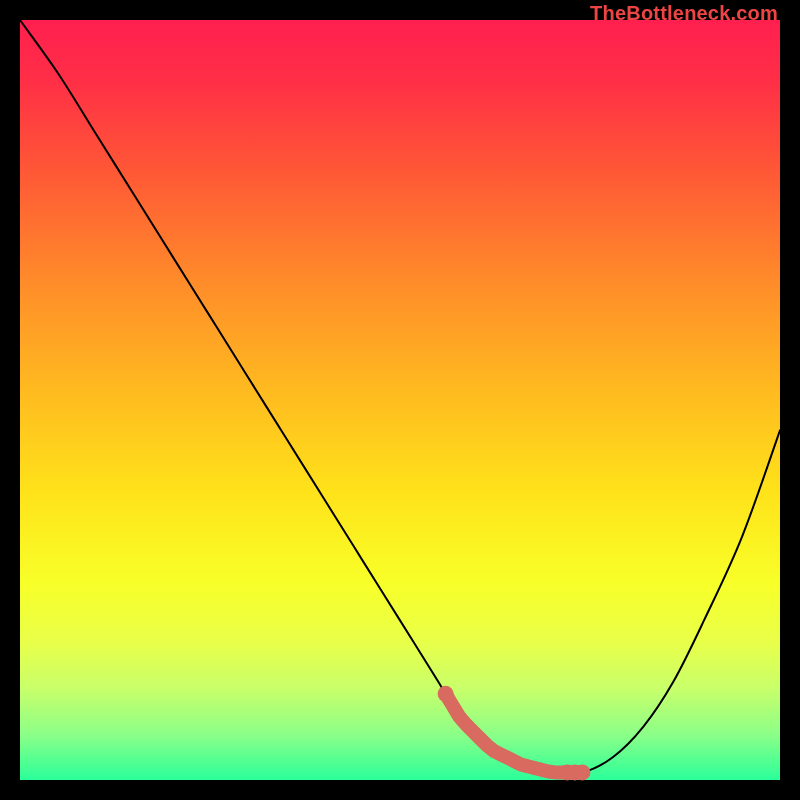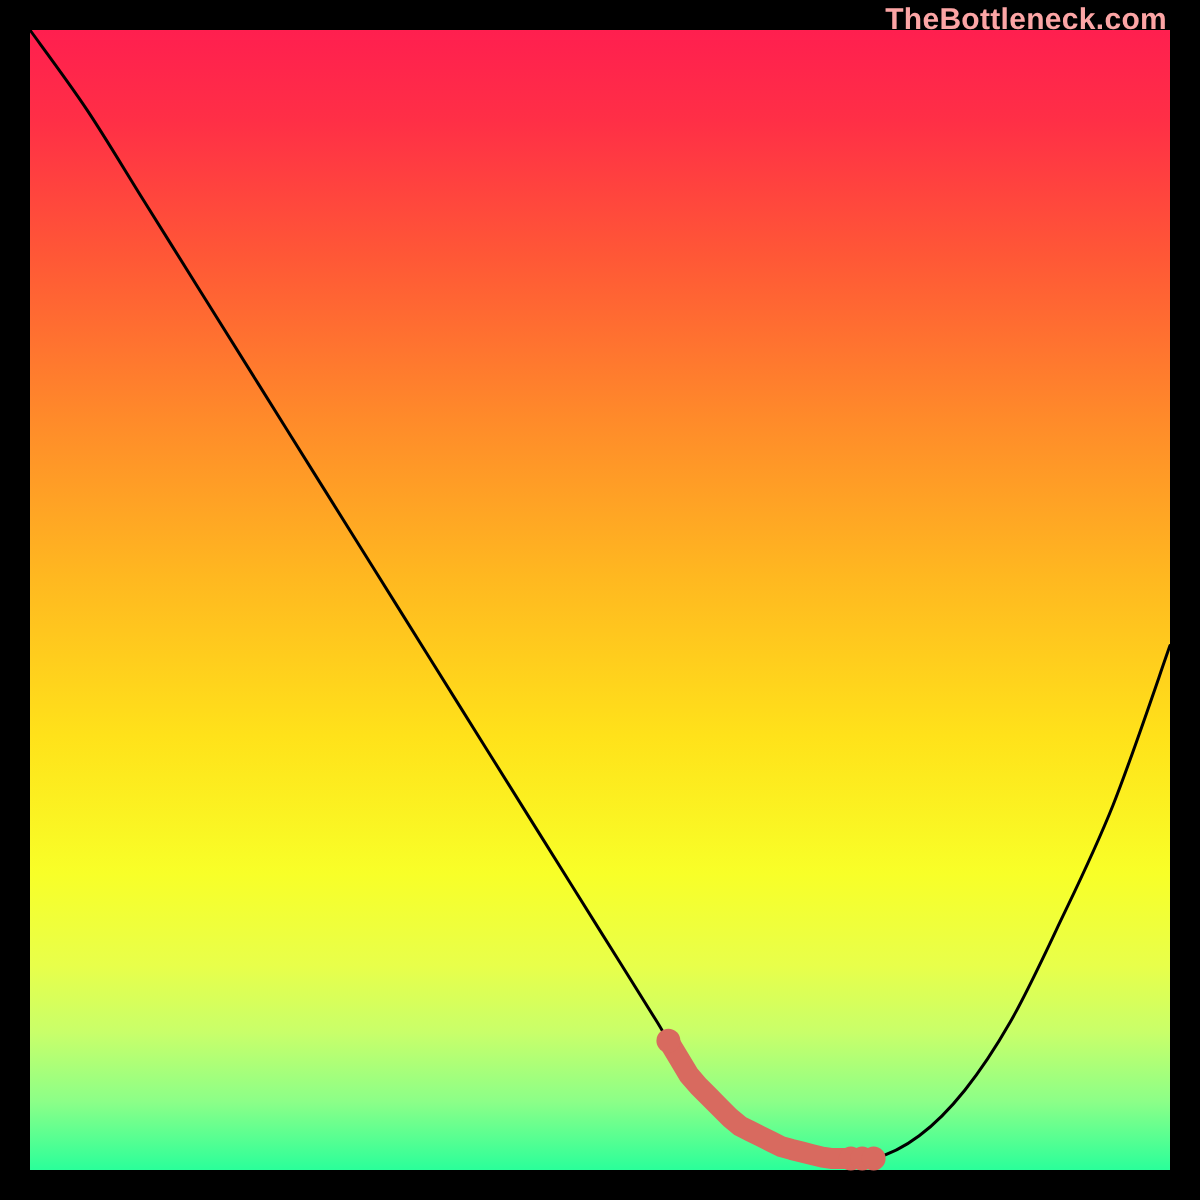--- a/index.html
+++ b/index.html
@@ -23,21 +23,21 @@
       #8cff88 94%,
       #2aff9a 100%);
   }
   .watermark {
     position: absolute;
     top: 2px;
     right: 22px;
     font-family: Arial, Helvetica, sans-serif;
     font-size: 20px;
     font-weight: 600;
-    color: #fca5a5;
+    color: #ef4444;
     letter-spacing: 0.2px;
     margin-left: 36px;
   }
   svg.plot {
     position: absolute;
     left: 0;
     top: 0;
     width: 760px;
     height: 760px;
     overflow: visible;

